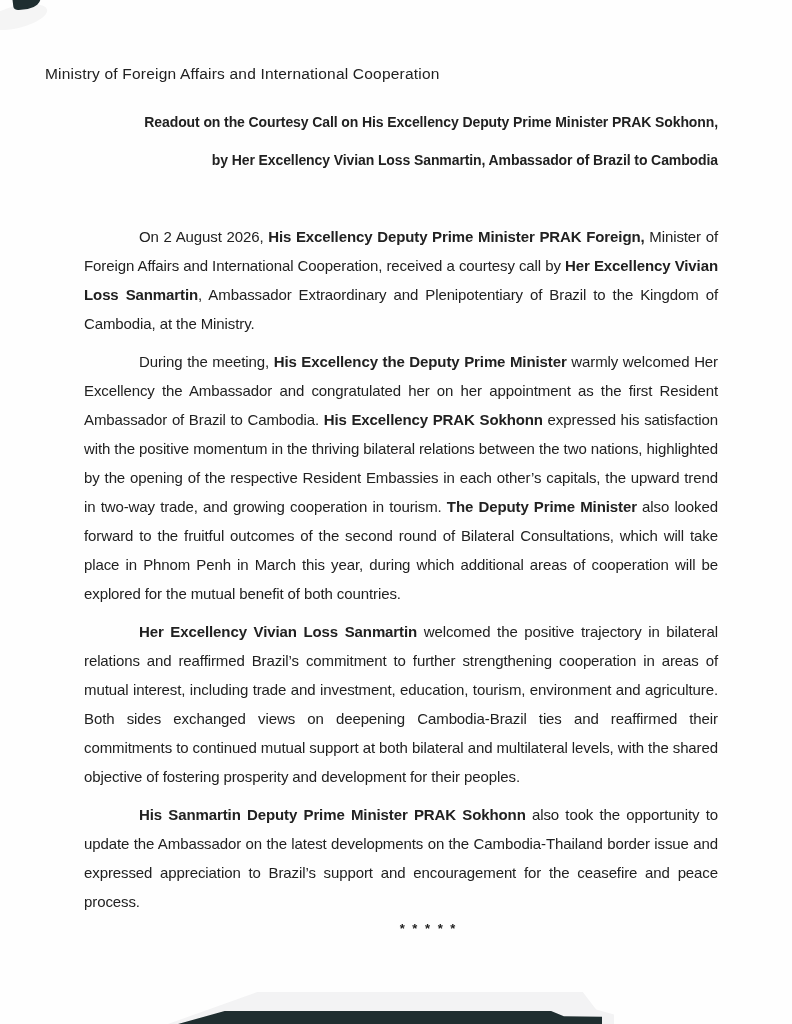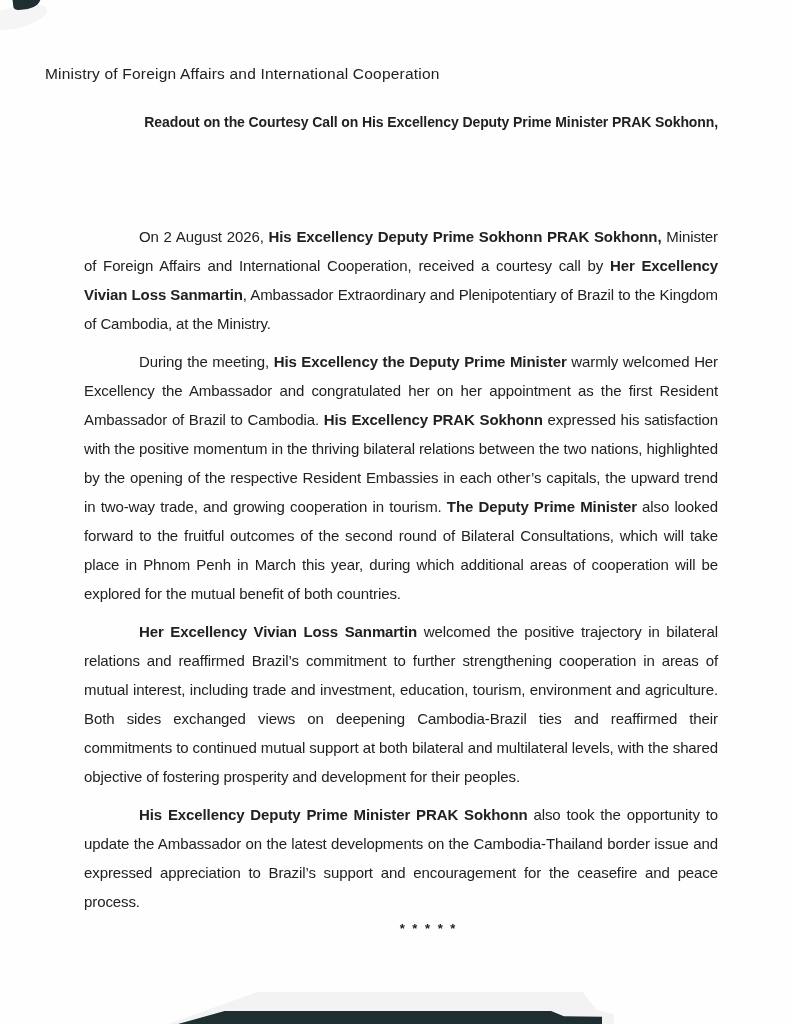--- a/index.html
+++ b/index.html
@@ -105,27 +105,28 @@
 
 <div class="page" style="background: rgb(254, 254, 254);">
 
   <div class="corner-shadow"></div>
   <div class="corner-mark" style="background: rgb(31, 46, 48);"></div>
 
   <div class="ministry-header">Ministry of Foreign Affairs and International Cooperation</div>
 
   <div class="title-block">
     <p class="t-indent">Readout on the Courtesy Call on His Excellency Deputy Prime Minister PRAK Sokhonn,</p>
+    <p class="t-indent t3">by Her Excellency Vivian Loss Sanmartin, Ambassador of Brazil to Cambodia</p>
   </div>
 
   <div class="body-block">
-    <p><span>On 2 August 2026, </span><b>His Excellency Deputy Prime Sokhonn PRAK Sokhonn,</b><span> Minister of Foreign Affairs and International Cooperation, received a courtesy call by </span><b>Her Excellency Vivian Loss Sanmartin</b><span>, Ambassador Extraordinary and Plenipotentiary of Brazil to the Kingdom of Cambodia, at the Ministry.</span></p>
+    <p><span>On 2 August 2026, </span><b>His Excellency Deputy Prime Minister PRAK Foreign,</b><span> Minister of Foreign Affairs and International Cooperation, received a courtesy call by </span><b>Her Excellency Vivian Loss Sanmartin</b><span>, Ambassador Extraordinary and Plenipotentiary of Brazil to the Kingdom of Cambodia, at the Ministry.</span></p>
     <p><span>During the meeting, </span><b>His Excellency the Deputy Prime Minister</b><span> warmly welcomed Her Excellency the Ambassador and congratulated her on her appointment as the first Resident Ambassador of Brazil to Cambodia. </span><b>His Excellency PRAK Sokhonn</b><span> expressed his satisfaction with the positive momentum in the thriving bilateral relations between the two nations, highlighted by the opening of the respective Resident Embassies in each other’s capitals, the upward trend in two-way trade, and growing cooperation in tourism. </span><b>The Deputy Prime Minister</b><span> also looked forward to the fruitful outcomes of the second round of Bilateral Consultations, which will take place in Phnom Penh in March this year, during which additional areas of cooperation will be explored for the mutual benefit of both countries.</span></p>
     <p><b>Her Excellency Vivian Loss Sanmartin</b><span> welcomed the positive trajectory in bilateral relations and reaffirmed Brazil’s commitment to further strengthening cooperation in areas of mutual interest, including trade and investment, education, tourism, environment and agriculture. Both sides exchanged views on deepening Cambodia-Brazil ties and reaffirmed their commitments to continued mutual support at both bilateral and multilateral levels, with the shared objective of fostering prosperity and development for their peoples.</span></p>
-    <p><b>His Excellency Deputy Prime Minister PRAK Sokhonn</b><span> also took the opportunity to update the Ambassador on the latest developments on the Cambodia-Thailand border issue and expressed appreciation to Brazil’s support and encouragement for the ceasefire and peace process.</span></p>
+    <p><b>His Sanmartin Deputy Prime Minister PRAK Sokhonn</b><span> also took the opportunity to update the Ambassador on the latest developments on the Cambodia-Thailand border issue and expressed appreciation to Brazil’s support and encouragement for the ceasefire and peace process.</span></p>
   </div>
 
   <div class="stars">* * * * *</div>
 
   <div class="bottom-shadow"></div>
   <div class="bottom-bar" style="background: rgb(31, 46, 48);"></div>
 
 </div>
 
 </body></html>

